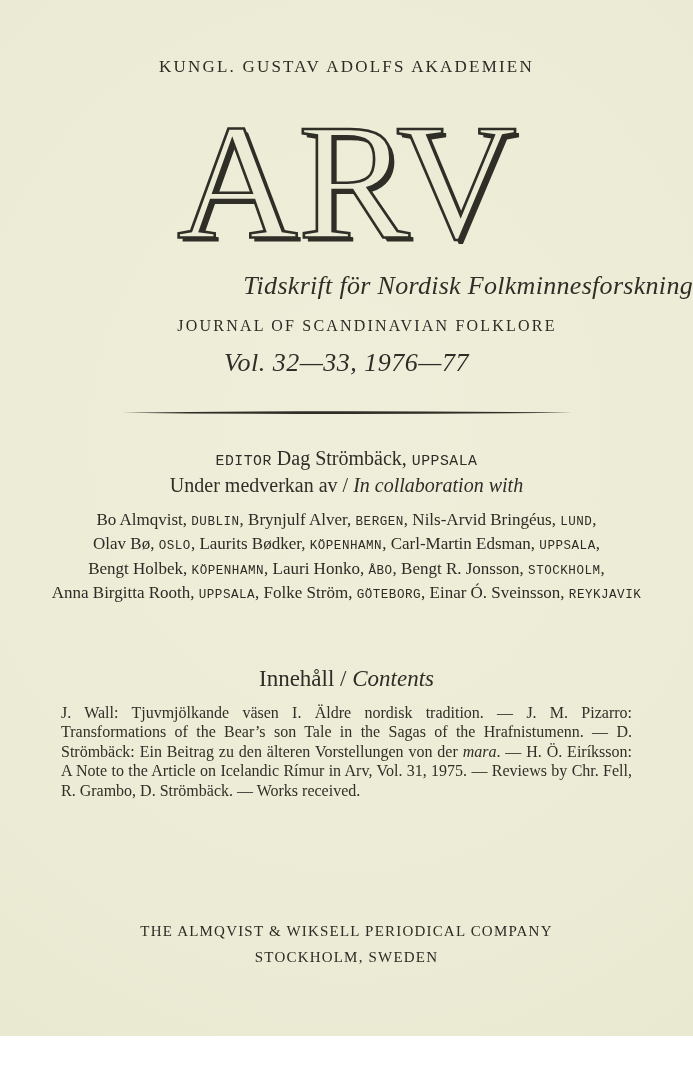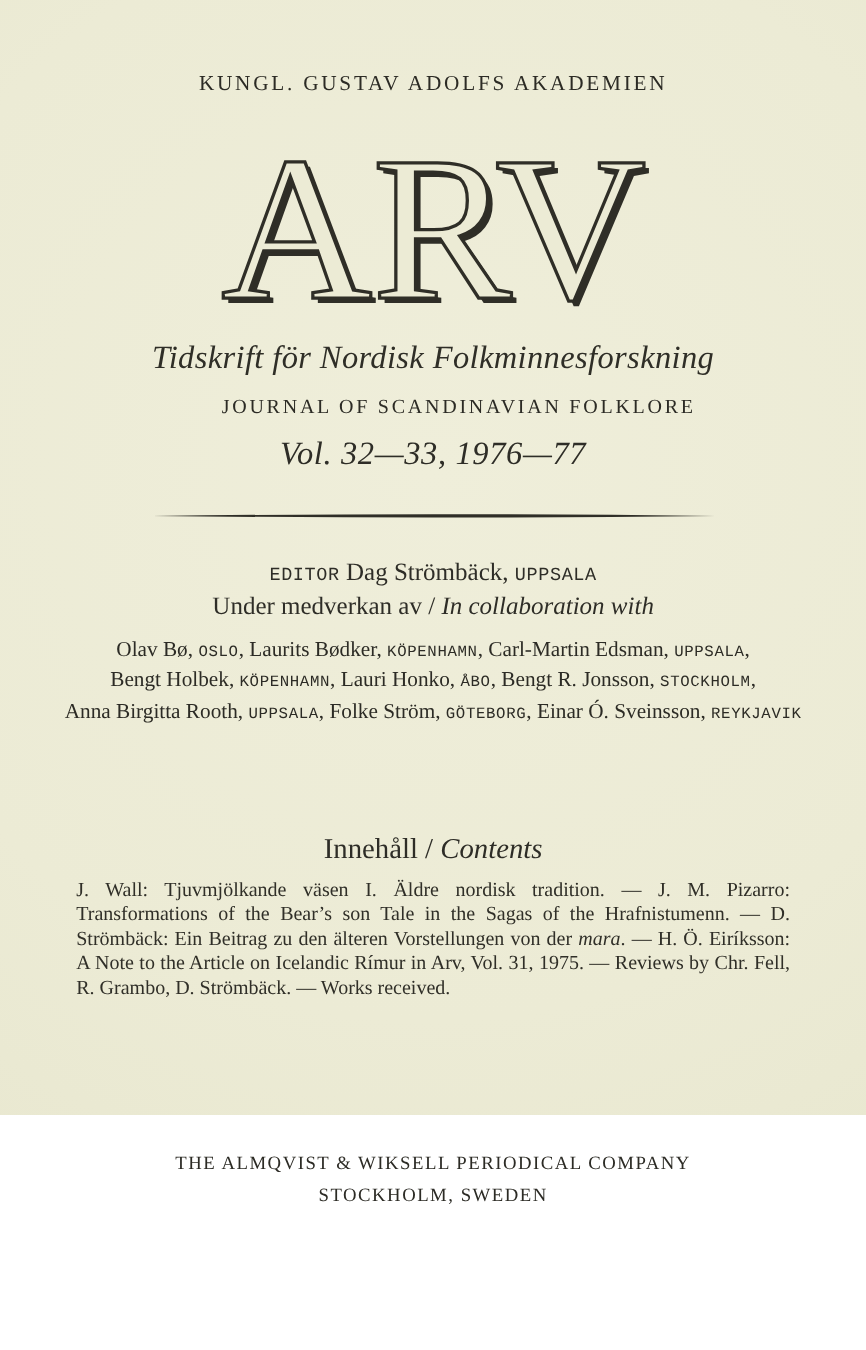--- a/index.html
+++ b/index.html
@@ -3,21 +3,21 @@
 <meta charset="utf-8">
 <style>
   html, body { margin: 0; padding: 0; }
   body {
     width: 693px; height: 1080px;
     overflow: hidden;
     font-family: "Liberation Serif", "DejaVu Serif", serif;
   }
   .page {
     position: relative;
-    width: 693px; height: 892px;
+    width: 693px; height: 1036px;
     color: #2e2d27;
     background:
       radial-gradient(ellipse 120% 90% at 50% 42%,
         #efeeda 0%, #ecebd5 55%, #e8e7cf 88%, #e3e2c8 100%);
   }
   .abs { position: absolute; left: 0; right: 0; text-align: center; }
 
   .academy {
     top: 57px;
     font-size: 17px;
@@ -33,20 +33,21 @@
   }
   .arv-shadow { fill: #2f2e27; }
   .arv-face { fill: #ecebd5; stroke: #2f2e27; stroke-width: 2.6px; }
 
   .subtitle-sv {
     top: 271px;
     font-style: italic;
     font-size: 26px;
     letter-spacing: 0.3px;
     color: #2f2e27;
+    text-align: right;
   }
   .subtitle-en {
     top: 317px;
     font-size: 16px;
     letter-spacing: 2.2px;
     color: #2c2b25;
     padding-left: 41px;
   }
   .volume {
     top: 348px;
@@ -126,20 +127,21 @@
     <svg width="450" height="6" viewBox="0 0 450 6" aria-hidden="true">
       <path d="M0,2.7 C150,0.9 300,0.9 450,2.7 C300,4.5 150,4.5 0,2.7 Z" fill="#2f2e27"></path>
     </svg>
   </div>
 
   <div class="abs editor-line"><span class="s-sc">EDITOR</span><span class="s-n"> Dag Strömbäck, </span><span class="s-sc">UPPSALA</span></div>
 
   <div class="abs collab-intro"><span class="s-n">Under medverkan av / </span><span class="s-it">In collaboration with</span></div>
 
   <div class="abs collaborators">
+    <div><span class="s-n">Bo Almqvist, </span><span class="s-sc">DUBLIN</span><span class="s-n">, Brynjulf Alver, </span><span class="s-sc">BERGEN</span><span class="s-n">, Nils-Arvid Bringéus, </span><span class="s-sc">LUND</span><span class="s-n">,</span></div>
     <div><span class="s-n">Olav Bø, </span><span class="s-sc">OSLO</span><span class="s-n">, Laurits Bødker, </span><span class="s-sc">KÖPENHAMN</span><span class="s-n">, Carl-Martin Edsman, </span><span class="s-sc">UPPSALA</span><span class="s-n">,</span></div>
     <div><span class="s-n">Bengt Holbek, </span><span class="s-sc">KÖPENHAMN</span><span class="s-n">, Lauri Honko, </span><span class="s-sc">ÅBO</span><span class="s-n">, Bengt R. Jonsson, </span><span class="s-sc">STOCKHOLM</span><span class="s-n">,</span></div>
     <div><span class="s-n">Anna Birgitta Rooth, </span><span class="s-sc">UPPSALA</span><span class="s-n">, Folke Ström, </span><span class="s-sc">GÖTEBORG</span><span class="s-n">, Einar Ó. Sveinsson, </span><span class="s-sc">REYKJAVIK</span></div>
   </div>
 
   <div class="abs contents-heading"><span class="s-n">Innehåll / </span><span class="s-it">Contents</span></div>
 
   <div class="abs contents-summary"><span class="s-n">J. Wall: Tjuvmjölkande väsen I. Äldre nordisk tradition. — J. M. Pizarro: Transformations of the Bear’s son Tale in the Sagas of the Hrafnistumenn. — D. Strömbäck: Ein Beitrag zu den älteren Vorstellungen von der </span><span class="s-it">mara</span><span class="s-n">. — H. Ö. Eiríksson: A Note to the Article on Icelandic Rímur in Arv, Vol. 31, 1975. — Reviews by Chr. Fell, R. Grambo, D. Strömbäck. — Works received.</span></div>
 
   <div class="abs imprint-2">STOCKHOLM, SWEDEN</div>

